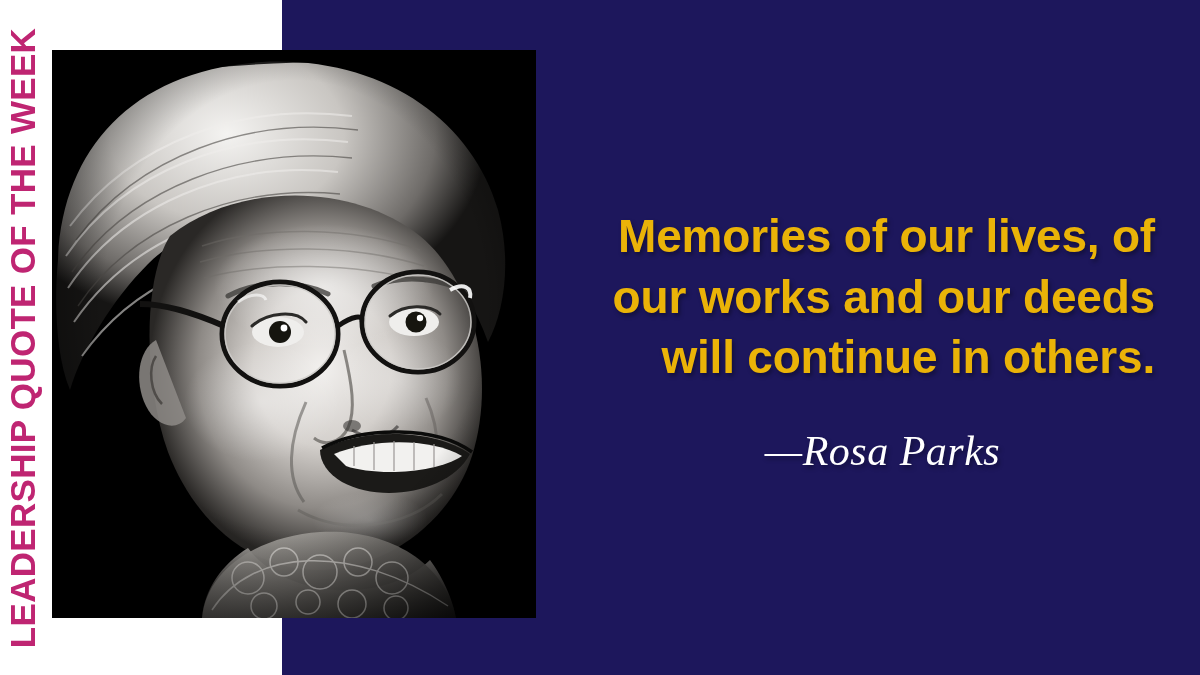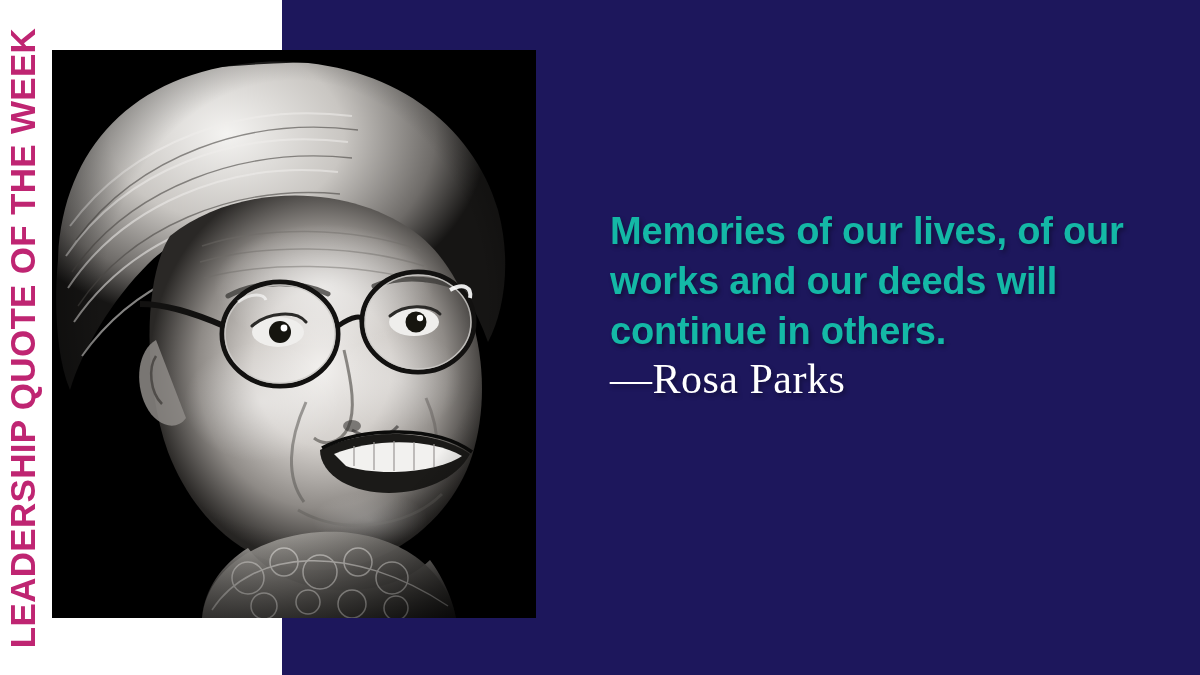--- a/index.html
+++ b/index.html
@@ -74,29 +74,32 @@
   .quote-block {
     position: absolute;
     left: 610px;
     top: 206px;
     width: 545px;
     z-index: 5;
   }
   .quote-text {
     font-family: "Liberation Sans", sans-serif;
     font-weight: bold;
-    font-size: 38px;
+    font-size: 46px;
     line-height: 1.32;
-    color: #14b8a6;
+    color: #eab308;
     letter-spacing: -0.2px;
     text-shadow: 2px 3px 4px rgba(0,0,0,0.35);
+    text-align: right;
   }
   .attribution {
-    text-align: left;
+    margin-top: 40px;
+    text-align: center;
     font-family: "Liberation Serif", serif;
+    font-style: italic;
     font-size: 42px;
     line-height: 1.1;
     color: #ffffff;
     letter-spacing: 0.5px;
     text-shadow: 2px 3px 4px rgba(0,0,0,0.35);
   }
 </style>
 </head>
 <body>
 

